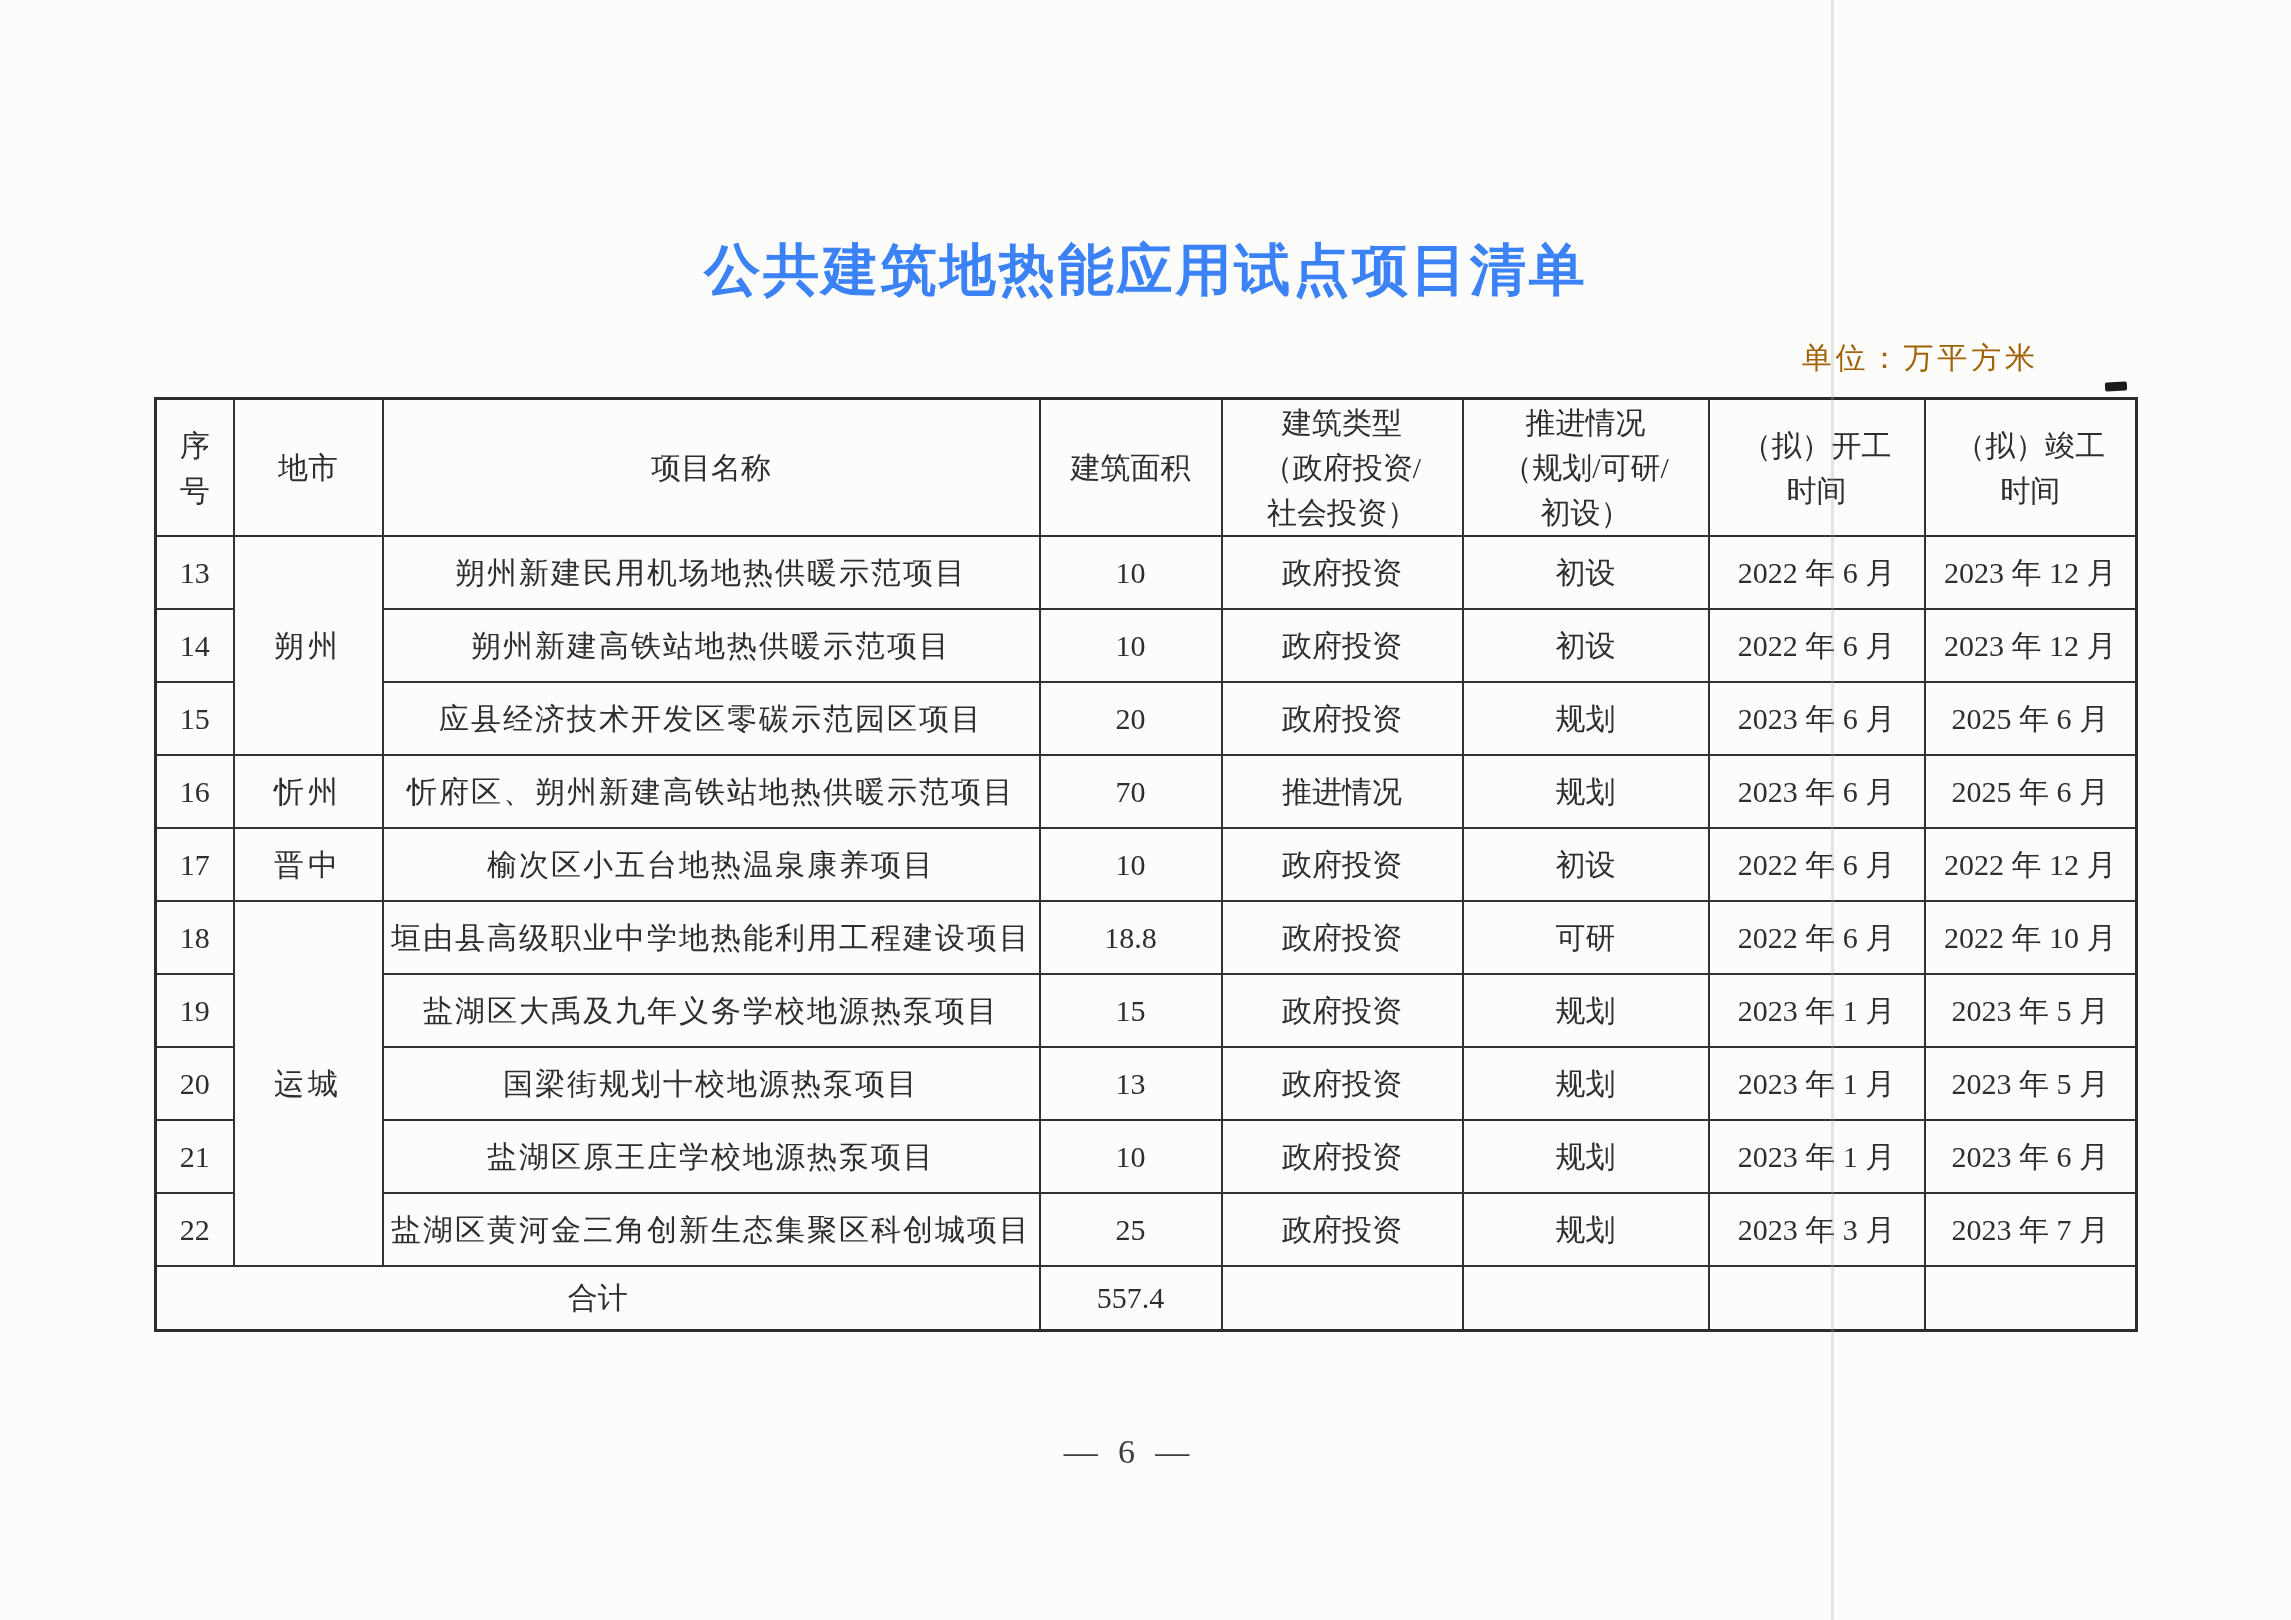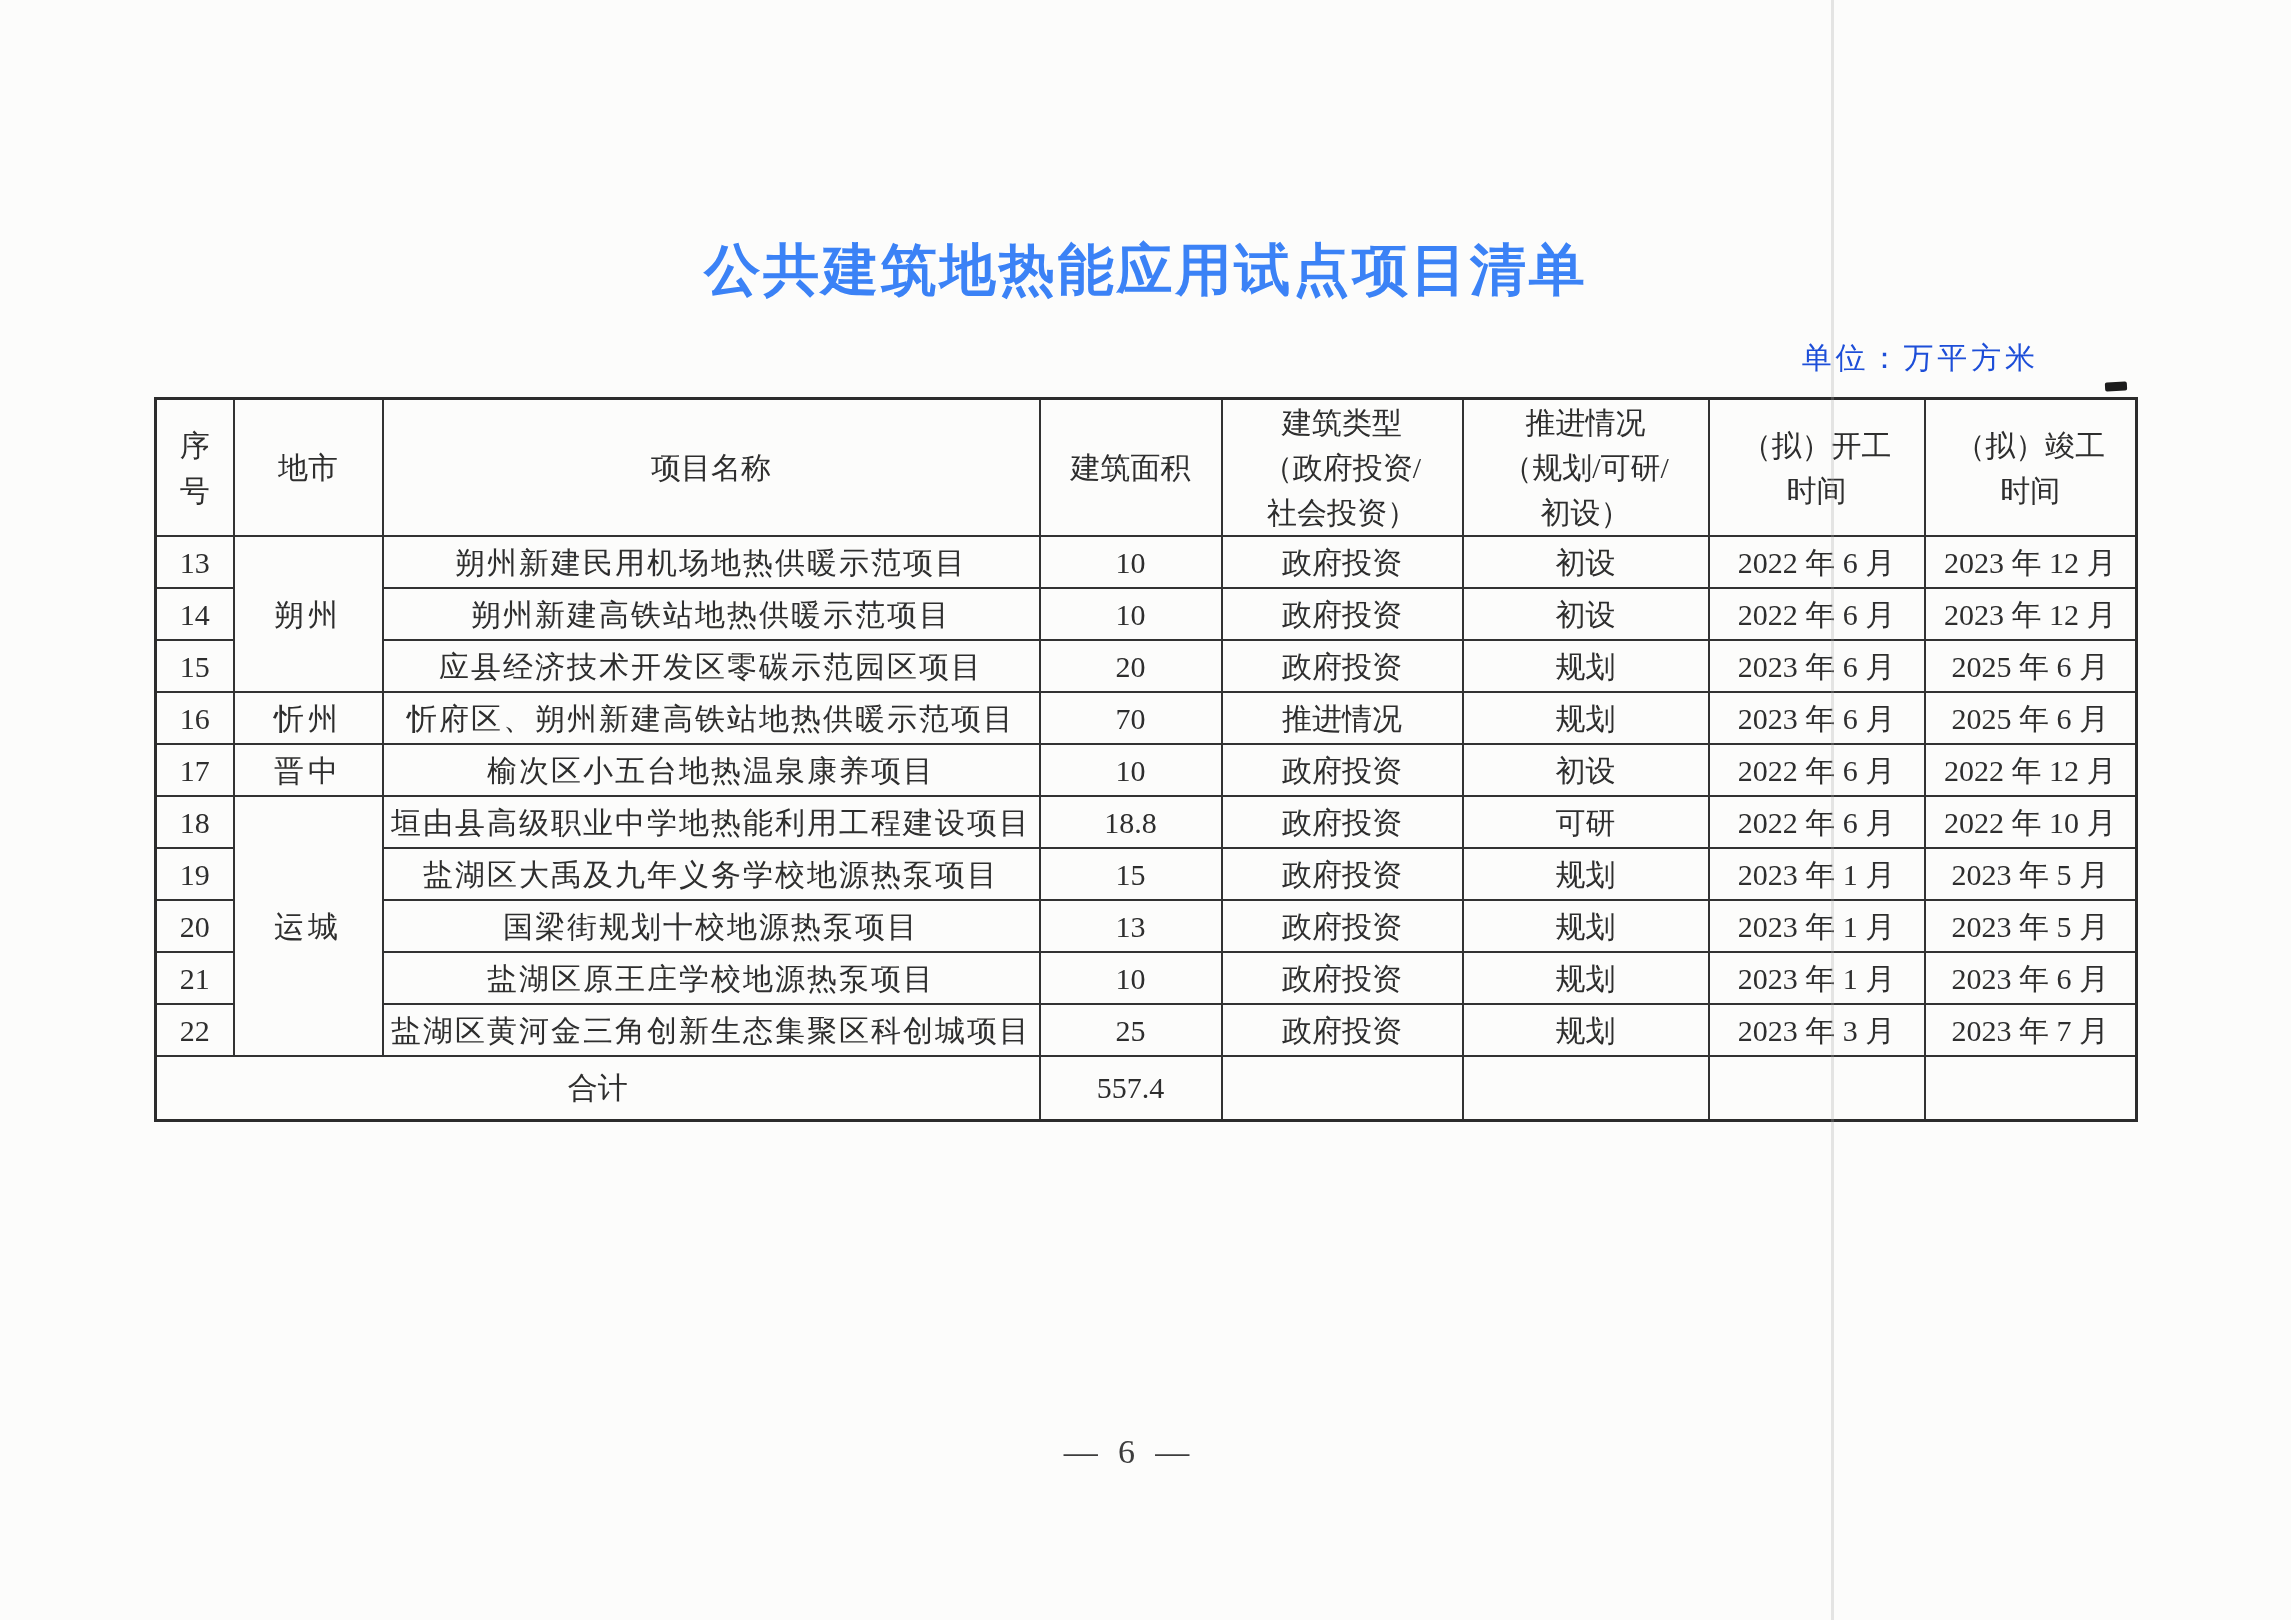--- a/index.html
+++ b/index.html
@@ -25,21 +25,21 @@
     font-weight: bold;
     letter-spacing: 2.9px;
     color: #3b82f6;
   }
   .unit-label {
     position: absolute;
     top: 338px;
     right: 253px;
     font-size: 30px;
     letter-spacing: 3.9px;
-    color: #1d4ed8;
+    color: #a16207;
   }
   table.doc-table {
     position: absolute;
     left: 154px;
     top: 397px;
     width: 1981px;
     border-collapse: collapse;
     table-layout: fixed;
     border: 3.9px solid #2c2c2c;
     background: transparent;
@@ -50,21 +50,21 @@
     font-size: 30px;
     text-align: center;
     vertical-align: middle;
     padding: 0;
     color: #2e2e2e;
     white-space: pre-line;
     line-height: 1.5;
     overflow: hidden;
   }
   tr.header-row { height: 130px; }
-  tr.data-row   { height: 52px; }
+  tr.data-row   { height: 73px; }
   tr.total-row  { height: 64px; margin-top: 20px; }
   td.project-cell {
     text-align: left;
     padding-left: 23.5px;
     letter-spacing: 2px;
   }
   td.city-cell { letter-spacing: 3.9px; }
   .page-number {
     position: absolute;
     top: 1433px;

